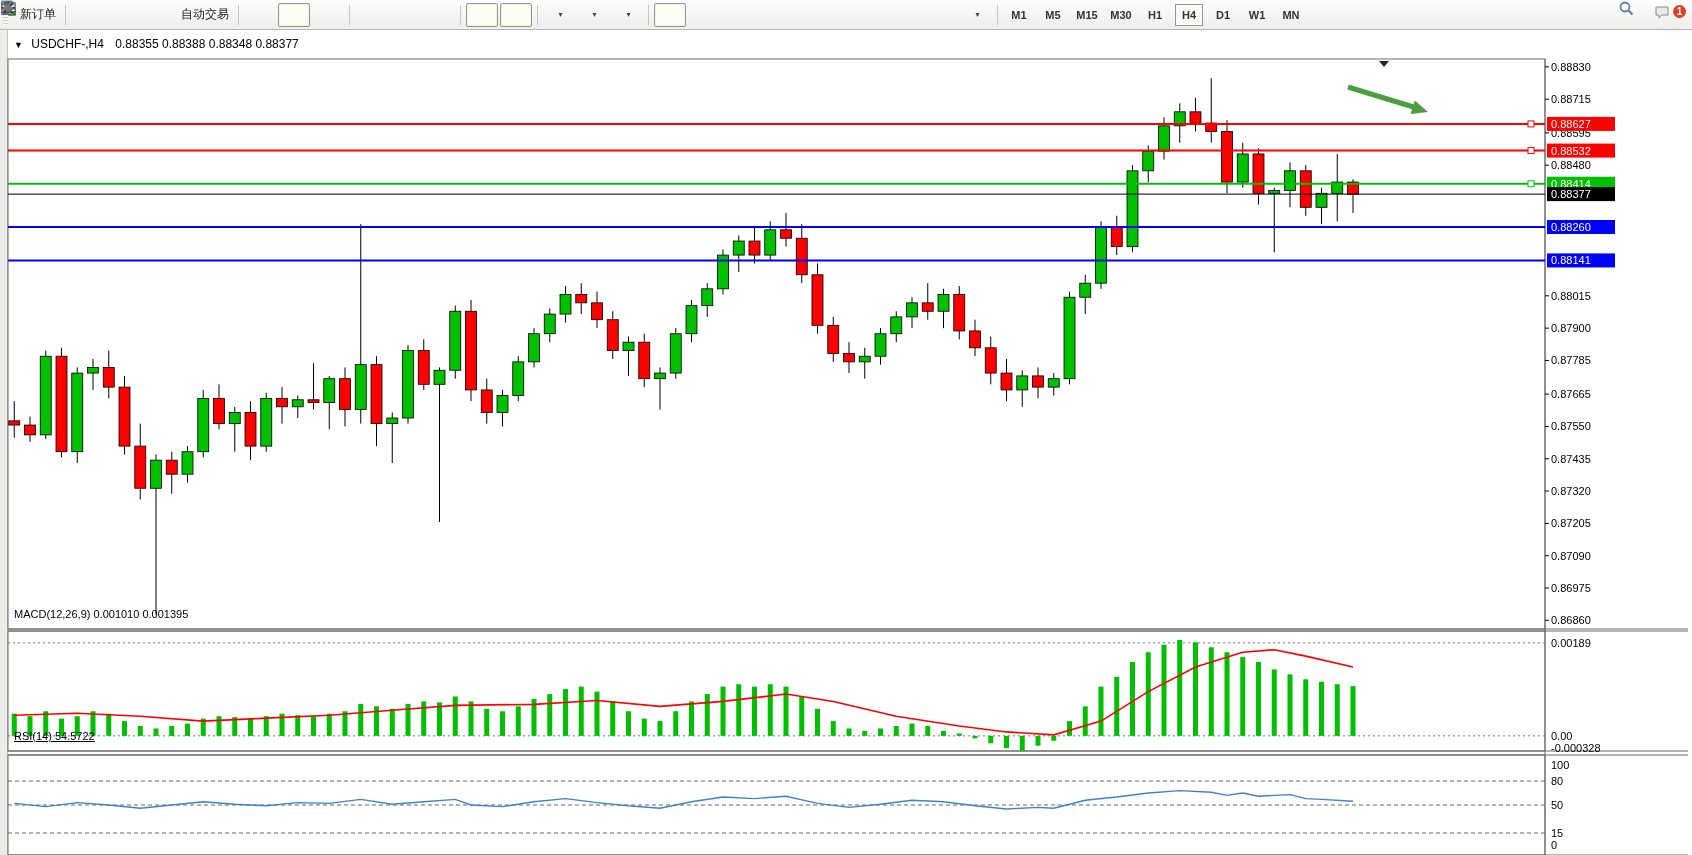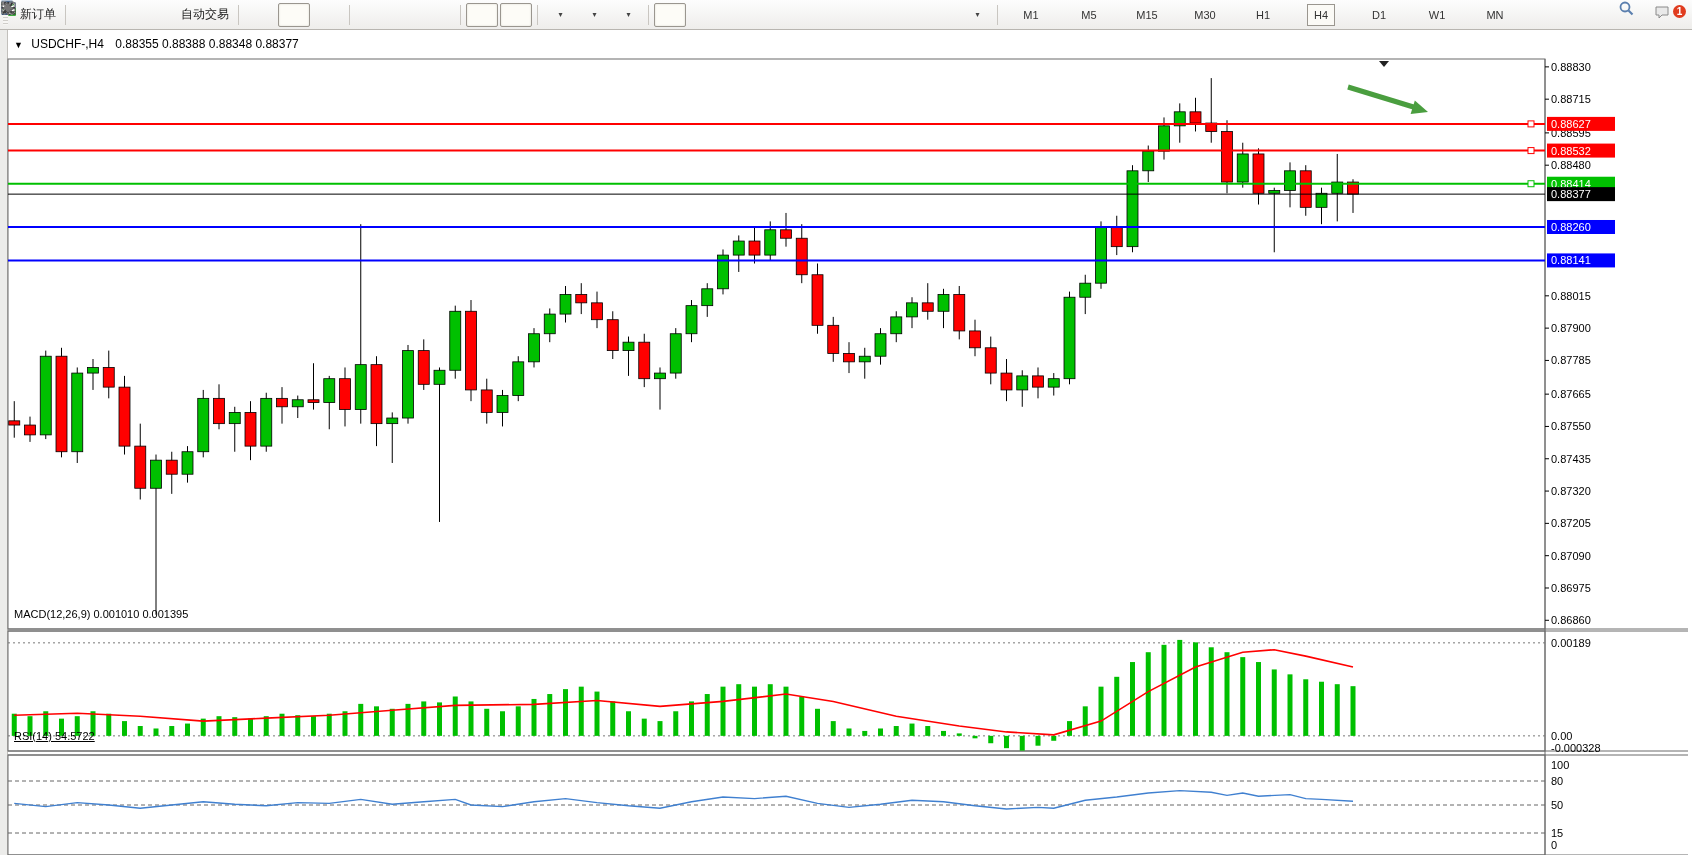--- a/index.html
+++ b/index.html
@@ -8,21 +8,21 @@
   #toolbar{position:absolute;left:0;top:0;width:1692px;height:29px;
     background:linear-gradient(#fdfdfd,#eeedeb);border-bottom:1px solid #b8b5b0;display:flex;align-items:center;z-index:5;}
   .tb-grip{width:5px;height:20px;margin:0 3px;background:repeating-linear-gradient(#cfcdc9 0 1px,#f7f6f4 1px 3px);}
   .tb-sep{width:1px;height:20px;background:#c9c6c1;margin:0 4px;}
   .tb-btn{height:22px;min-width:24px;display:flex;align-items:center;justify-content:center;
     padding:0 3px;margin:0 1px;border:1px solid transparent;border-radius:2px;cursor:default;}
   .tb-btn.active{background:#fdfCf7;border:1px solid #9a968f;box-shadow:inset 0 0 2px #d8d5cf;}
   .tb-btn .lbl{font-size:12px;color:#222;margin-left:4px;white-space:nowrap;}
   .tb-btn .caret{font-size:8px;color:#444;margin-left:3px;}
   .tf-btn{height:20px;min-width:26px;display:flex;align-items:center;justify-content:center;
-    font-size:11px;color:#333;border:1px solid transparent;margin:0 15px;}
+    font-size:11px;color:#333;border:1px solid transparent;margin:0 3px;font-weight:bold;}
   .tf-btn.active{background:#fbfaf6;border:1px solid #9a968f;}
   #tb-right{position:absolute;right:6px;top:0;height:29px;display:flex;align-items:center;}
   
   #chartwin{position:absolute;left:0;top:29px;width:1692px;height:854px;background:#fff;}
   #left-strip{position:absolute;left:0;top:0;width:7px;height:826px;background:#ececea;border-right:1px solid #c2c0bc;}
   #chart-title{position:absolute;left:14px;top:8px;font-size:12px;color:#000;z-index:4;}
   #chart-title .tri{font-size:9px;color:#000;margin-right:5px;}
   #macd-label,#rsi-label{position:absolute;left:14px;font-size:11px;color:#000;z-index:4;}
   svg{position:absolute;left:0;top:0;}
   text{font-family:"Liberation Sans","DejaVu Sans",sans-serif;}

